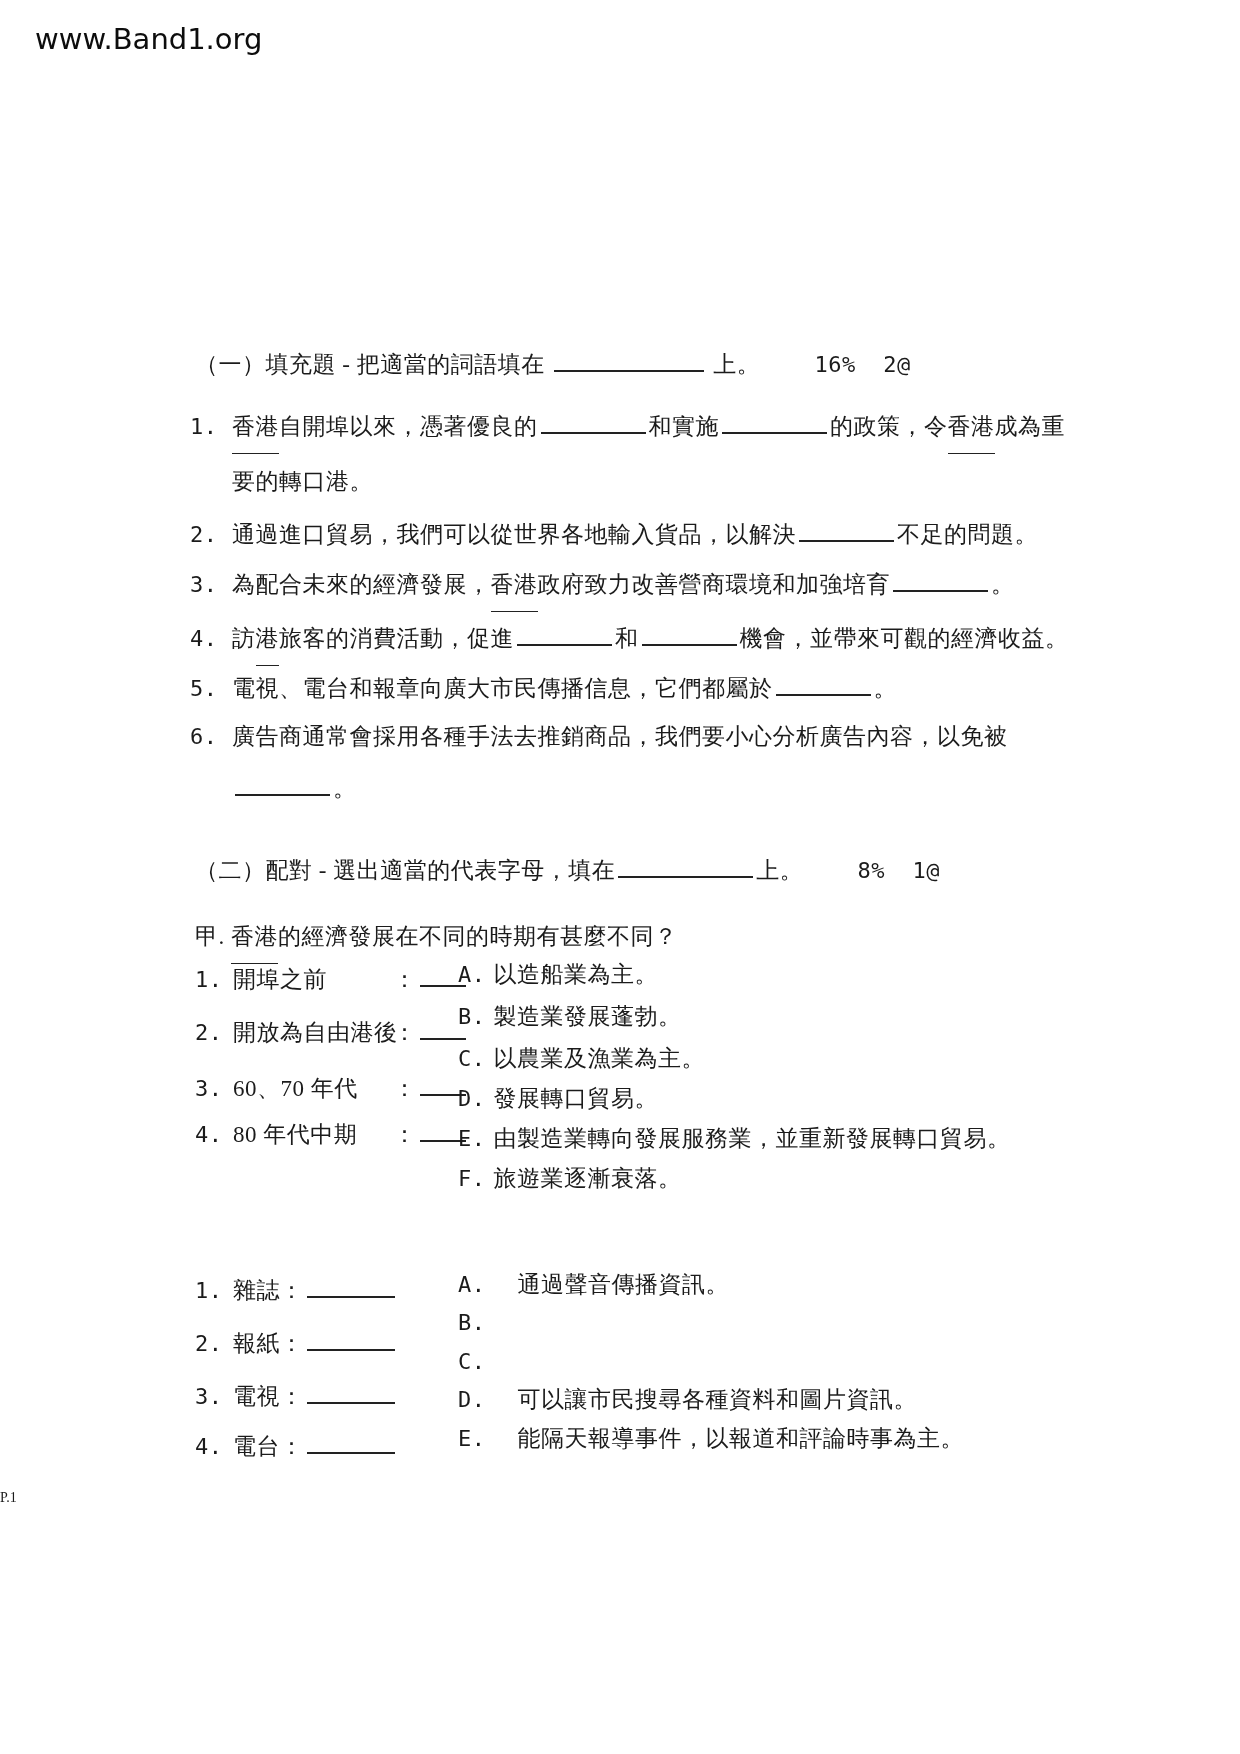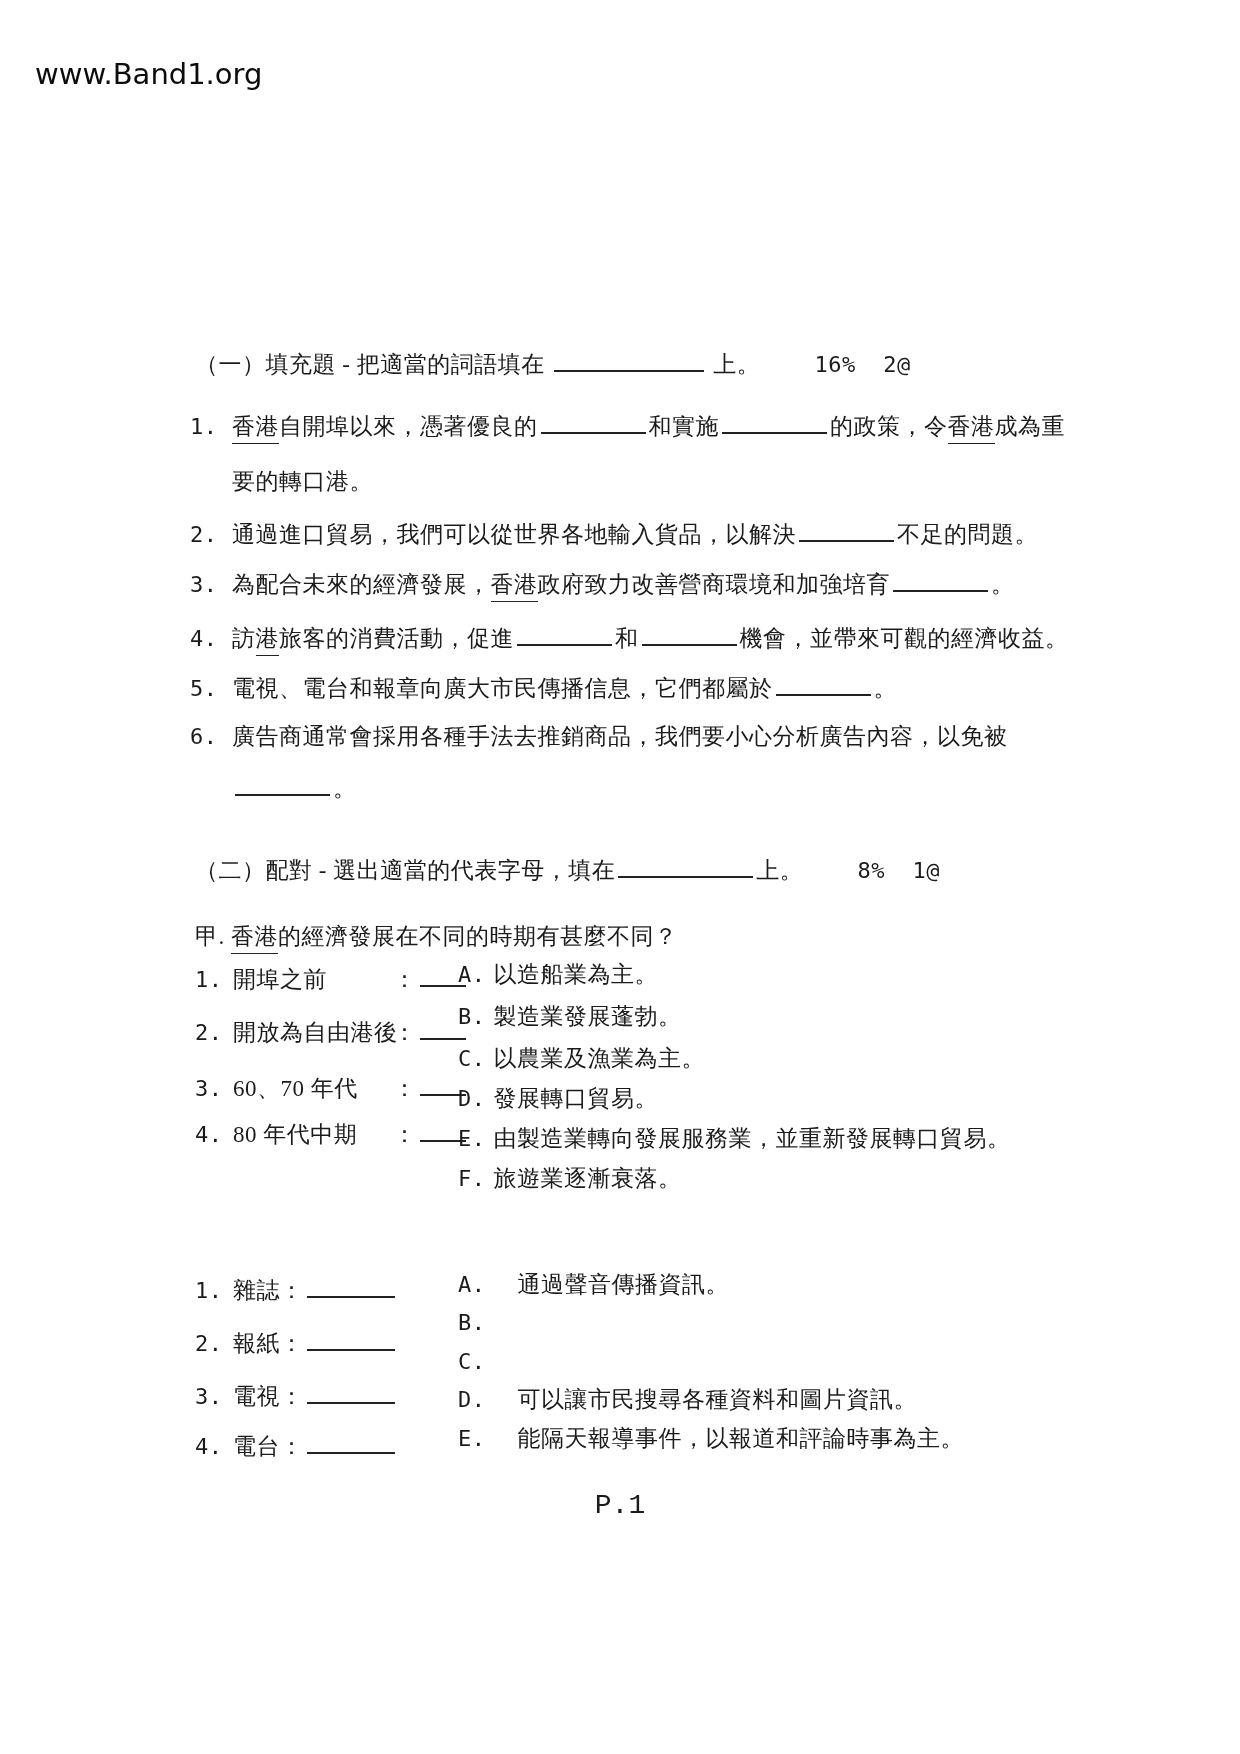--- a/index.html
+++ b/index.html
@@ -5,48 +5,48 @@
   * { margin:0; padding:0; box-sizing:border-box; }
   html,body { background:#e8e8e8; }
   .page {
     position:relative; width:1240px; height:1754px; margin:0 auto;
     background:#ffffff; color:#1b1b1b; overflow:hidden;
     font-family:"Liberation Serif","DejaVu Serif",serif;
   }
   .watermark {
     position:absolute; top:22px; left:35px;
     font-family:"DejaVu Sans","Liberation Sans",sans-serif;
-    font-size:29px; color:#0d0d0d;margin-top:35px;
+    font-size:29px; color:#0d0d0d;
   }
   .line {
     position:absolute; font-size:23px; line-height:33px; white-space:nowrap;
     letter-spacing:0.5px;
   }
   .sec-title { left:195px; }
   .score { white-space:pre; margin-left:48px; font-family:"DejaVu Sans Mono","Liberation Mono",monospace; font-size:22px; }
   .q { left:190px; display:flex; }
   .qnum { display:inline-block; width:42px; font-family:"DejaVu Sans Mono","Liberation Mono",monospace; font-size:22px; }
   .blank {
     display:inline-block; height:1.0em; border-bottom:2px solid #222;
     vertical-align:baseline; margin:0 3px;
   }
-  .u { border-bottom:1.5px solid #222; padding-bottom:4px; }
+  .u { border-bottom:1.5px solid #222; padding-bottom:14px; }
   
   .m-item { left:195px; display:flex; align-items:baseline; }
   .m-num { display:inline-block; width:38px; font-family:"DejaVu Sans Mono","Liberation Mono",monospace; font-size:22px; }
   .m-label-a { display:inline-block; width:160px;font-family:Liberation Serif, serif; }
   .m-blank-a { width:46px; }
   .m-blank-b { width:88px; }
   .m-opt { left:458px; display:flex; align-items:baseline; }
   .opt-letter { font-family:"DejaVu Sans Mono","Liberation Mono",monospace; font-size:22px; }
   .ga { margin-right:8px; }
   .gb { margin-right:32px; }
   .footer {
-    position:absolute; top:1490px; left:0; width:100%; text-align:center;
-    font-family:Liberation Mono, monospace; font-size:28px;
+    position:absolute; top:1490px; left:0; width:100%; 
+    font-family:Liberation Serif, serif; font-size:14px;
   }
 </style>
 </head>
 <body>
 
 <div class="page">
 
   <div class="watermark">www.Band1.org</div>
 
   <div class="line sec-title" style="top:348px">

